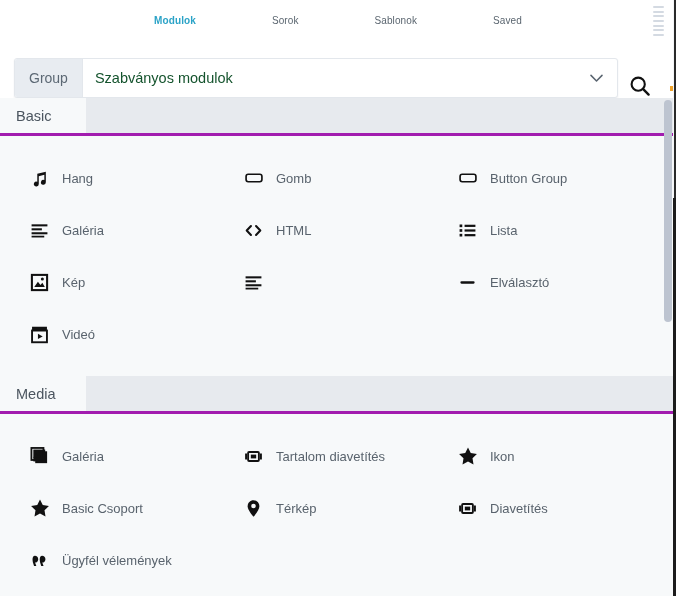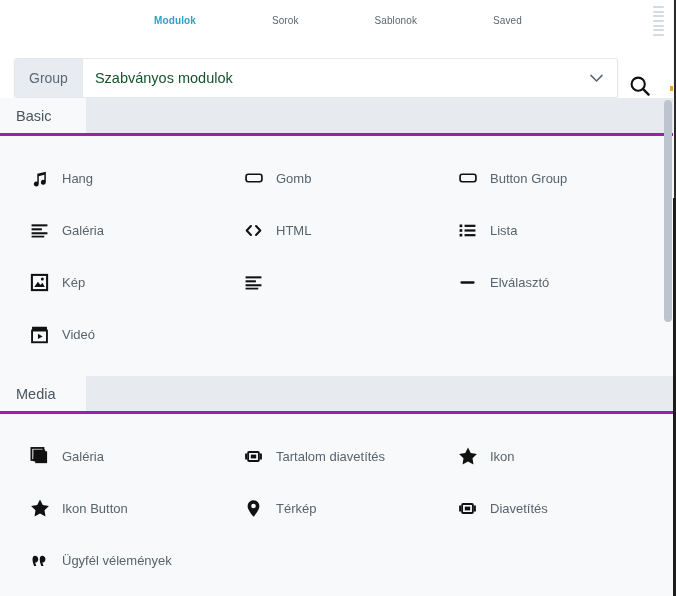--- a/index.html
+++ b/index.html
@@ -453,21 +453,21 @@
             <span class="lbl">Ikon</span>
           </div>
 
           <div class="mod">
             <span class="ico">
               <svg width="20" height="20" viewBox="0 0 24 24" fill="#111">
                 <path d="M12 1.8 L15.3 8.5 L22.7 9.6 L17.4 14.8 L18.6 22.1 L12 18.6
                          L5.4 22.1 L6.6 14.8 L1.3 9.6 L8.7 8.5 Z"></path>
               </svg>
             </span>
-            <span class="lbl">Ikon Button</span>
+            <span class="lbl">Basic Csoport</span>
           </div>
 
           <div class="mod">
             <span class="ico">
               <svg width="19" height="19" viewBox="0 0 24 24" fill="#111">
                 <path d="M12 1.6 C7.9 1.6 4.6 4.9 4.6 9.0 C4.6 14.4 12 22.4 12 22.4
                          S19.4 14.4 19.4 9.0 C19.4 4.9 16.1 1.6 12 1.6 Z"></path>
                 <circle cx="12" cy="8.9" r="2.9" fill="#f7f9fa"></circle>
               </svg>
             </span>

